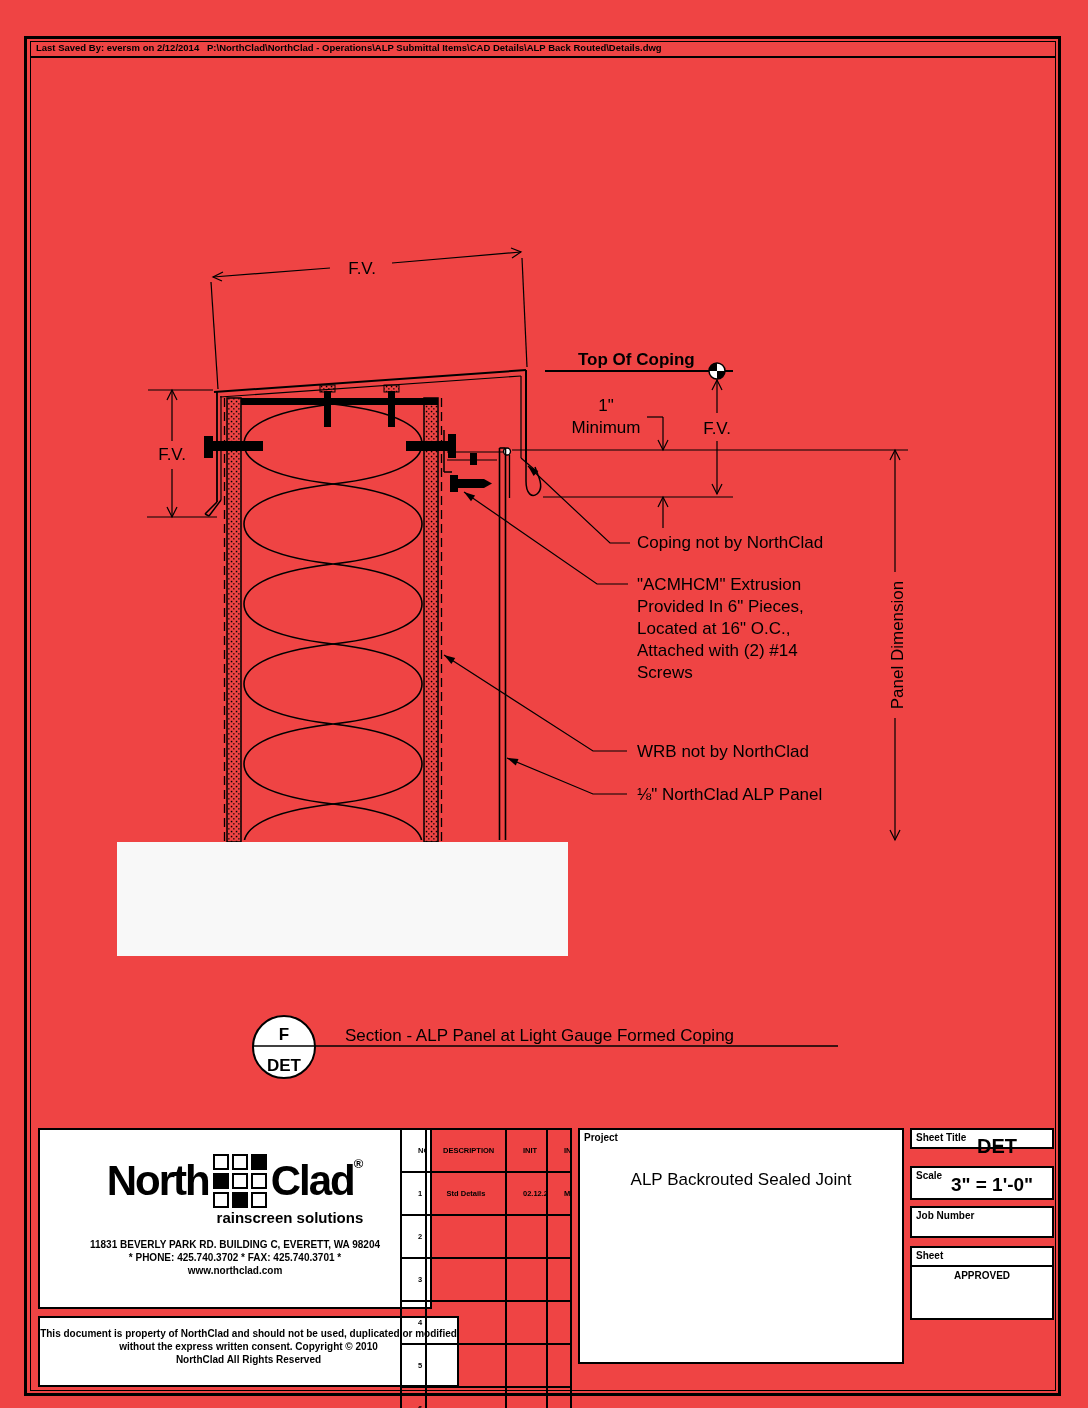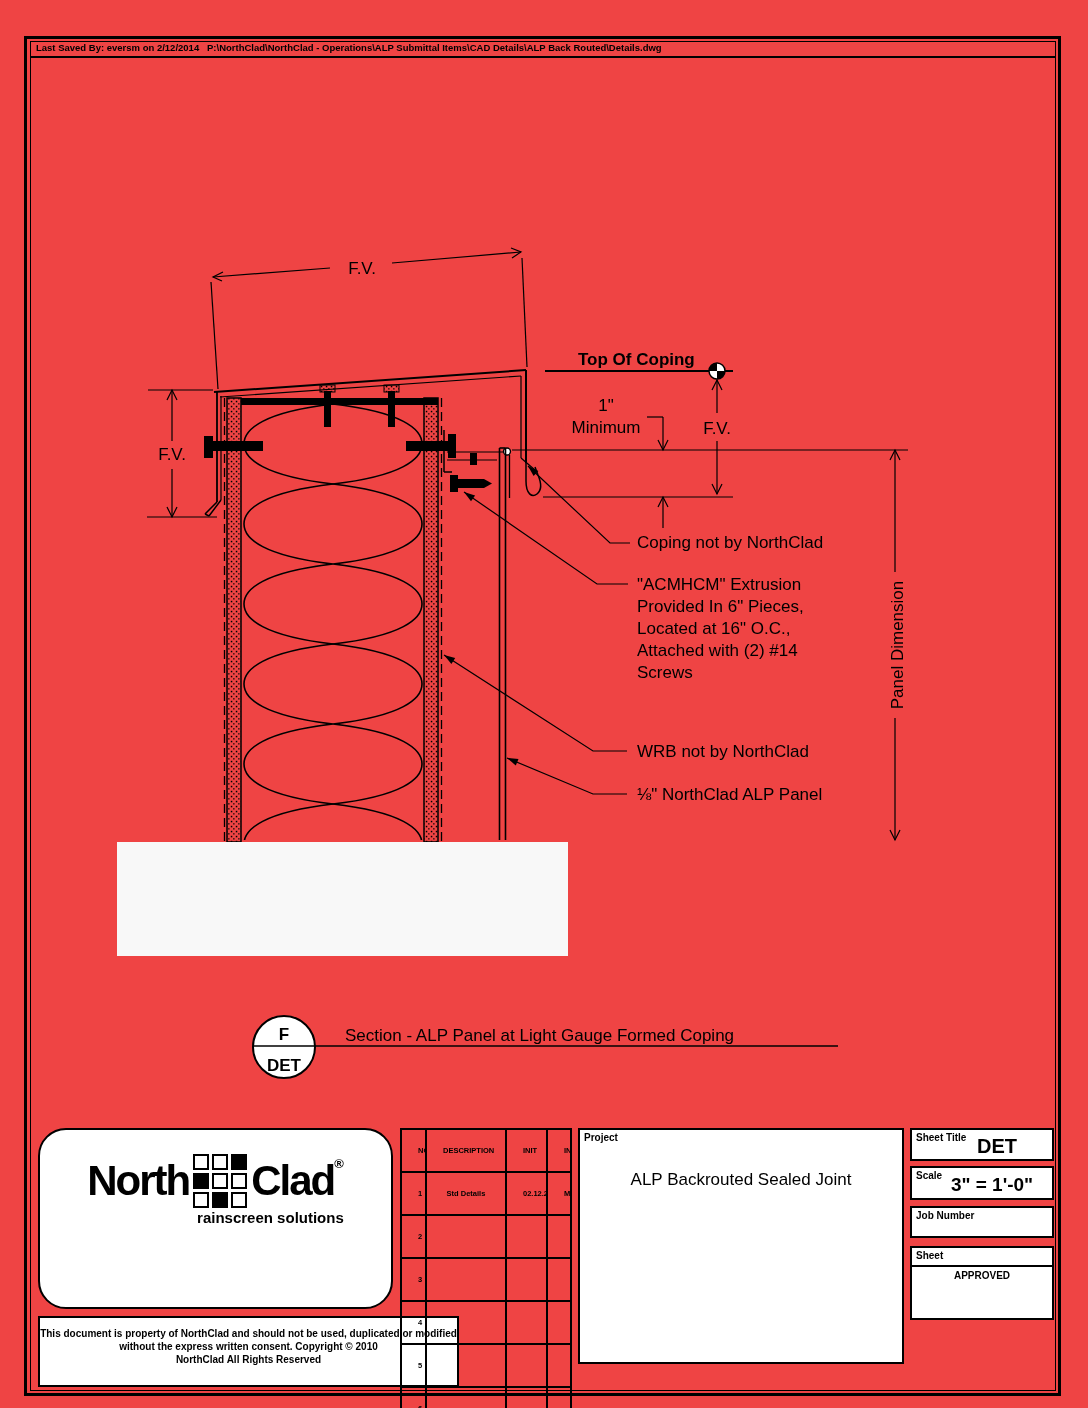--- a/index.html
+++ b/index.html
@@ -204,39 +204,44 @@
     <g>
       <line x1="253" y1="1046" x2="838" y2="1046" stroke="#000" stroke-width="1.5"></line>
       <circle cx="284" cy="1047" r="31" fill="#fff" stroke="#000" stroke-width="2"></circle>
       <line x1="253" y1="1046" x2="315" y2="1046" stroke="#000" stroke-width="1.5"></line>
       <text class="t tb" x="284" y="1040" text-anchor="middle" font-size="19">F</text>
       <text class="t tb" x="284" y="1071" text-anchor="middle" font-size="16">DET</text>
     </g>
     <text class="t" x="345" y="1041" font-size="17.5">Section - ALP Panel at Light Gauge Formed Coping</text>
   </svg>
 
-  <div class="box" id="logo-box" style="left:38px;top:1128px;width:355px;height:181px;border-radius:28px;">
+  <div class="box" id="logo-box" style="left:38px;top:1128px;width:394px;height:181px;">
     <div class="logo-wrap">
       <div class="logo-row">
         <span class="logo-word">North</span>
         <span class="logo-grid" id="logo-grid">
             <span class="logo-cell"></span>
             <span class="logo-cell"></span>
             <span class="logo-cell filled"></span>
             <span class="logo-cell filled"></span>
             <span class="logo-cell"></span>
             <span class="logo-cell"></span>
             <span class="logo-cell"></span>
             <span class="logo-cell filled"></span>
             <span class="logo-cell"></span>
           </span>
         <span class="logo-word">Clad</span>
         <span class="reg">®</span>
       </div>
       <div class="tagline">rainscreen solutions</div>
+    </div>
+    <div class="addr">
+      <div>11831 BEVERLY PARK RD. BUILDING C, EVERETT, WA 98204</div>
+      <div>* PHONE: 425.740.3702 * FAX: 425.740.3701 *</div>
+      <div>www.northclad.com</div>
     </div>
   </div>
 
   <div class="box" id="disclaimer-box" style="left:38px;top:1316px;width:421px;height:71px;">
     <div>This document is property of NorthClad and should not be used, duplicated or modified</div>
     <div>without the express written consent.  Copyright © 2010</div>
     <div>NorthClad All Rights Reserved</div>
   </div>
 
   <div class="abs" style="left:400px;top:1128px;width:170px;height:258px;">
@@ -318,21 +323,21 @@
           </tr>
         </tbody>
     </table>
   </div>
 
   <div class="box" style="left:578px;top:1128px;width:326px;height:236px;">
     <div class="tb-label">Project</div>
     <div style="text-align:center;margin-top:40px;font-size:17px;">ALP Backrouted Sealed Joint</div>
   </div>
 
-  <div class="box" style="left:910px;top:1128px;width:144px;height:33px;">
+  <div class="box" style="left:910px;top:1128px;width:144px;height:21px;">
     <div class="tb-label">Sheet Title</div>
     <div class="tb-value" style="font-size:20px;margin-top:5px;margin-left:30px;">DET</div>
   </div>
 
   <div class="box" style="left:910px;top:1166px;width:144px;height:34px;">
     <div class="tb-label">Scale</div>
     <div class="tb-value" style="font-size:19px;margin-top:6px;margin-left:20px;">3" = 1'-0"</div>
   </div>
 
   <div class="box" style="left:910px;top:1206px;width:144px;height:32px;">

